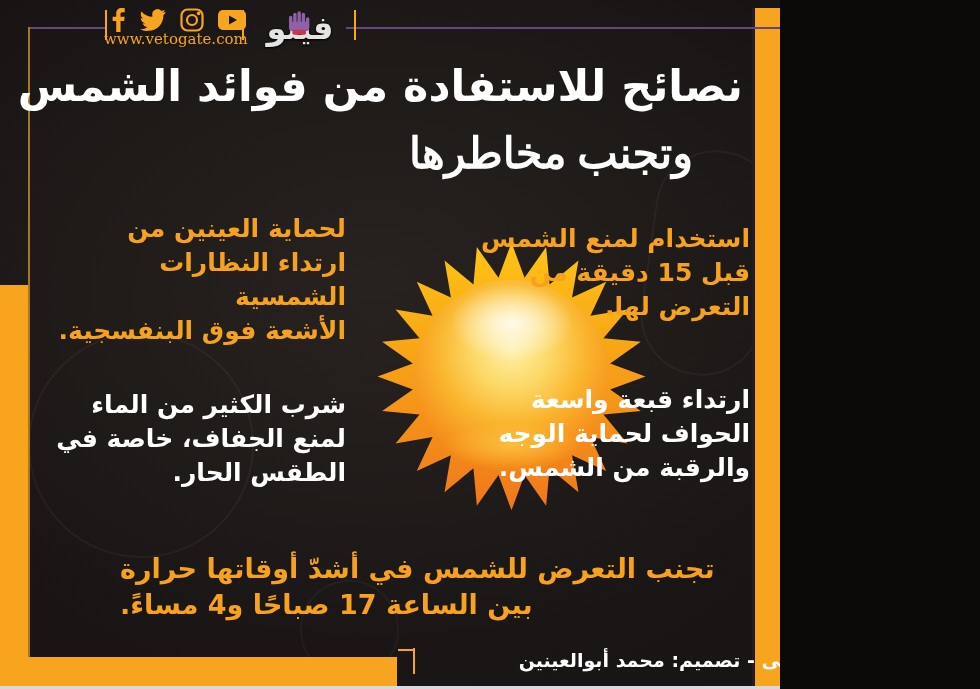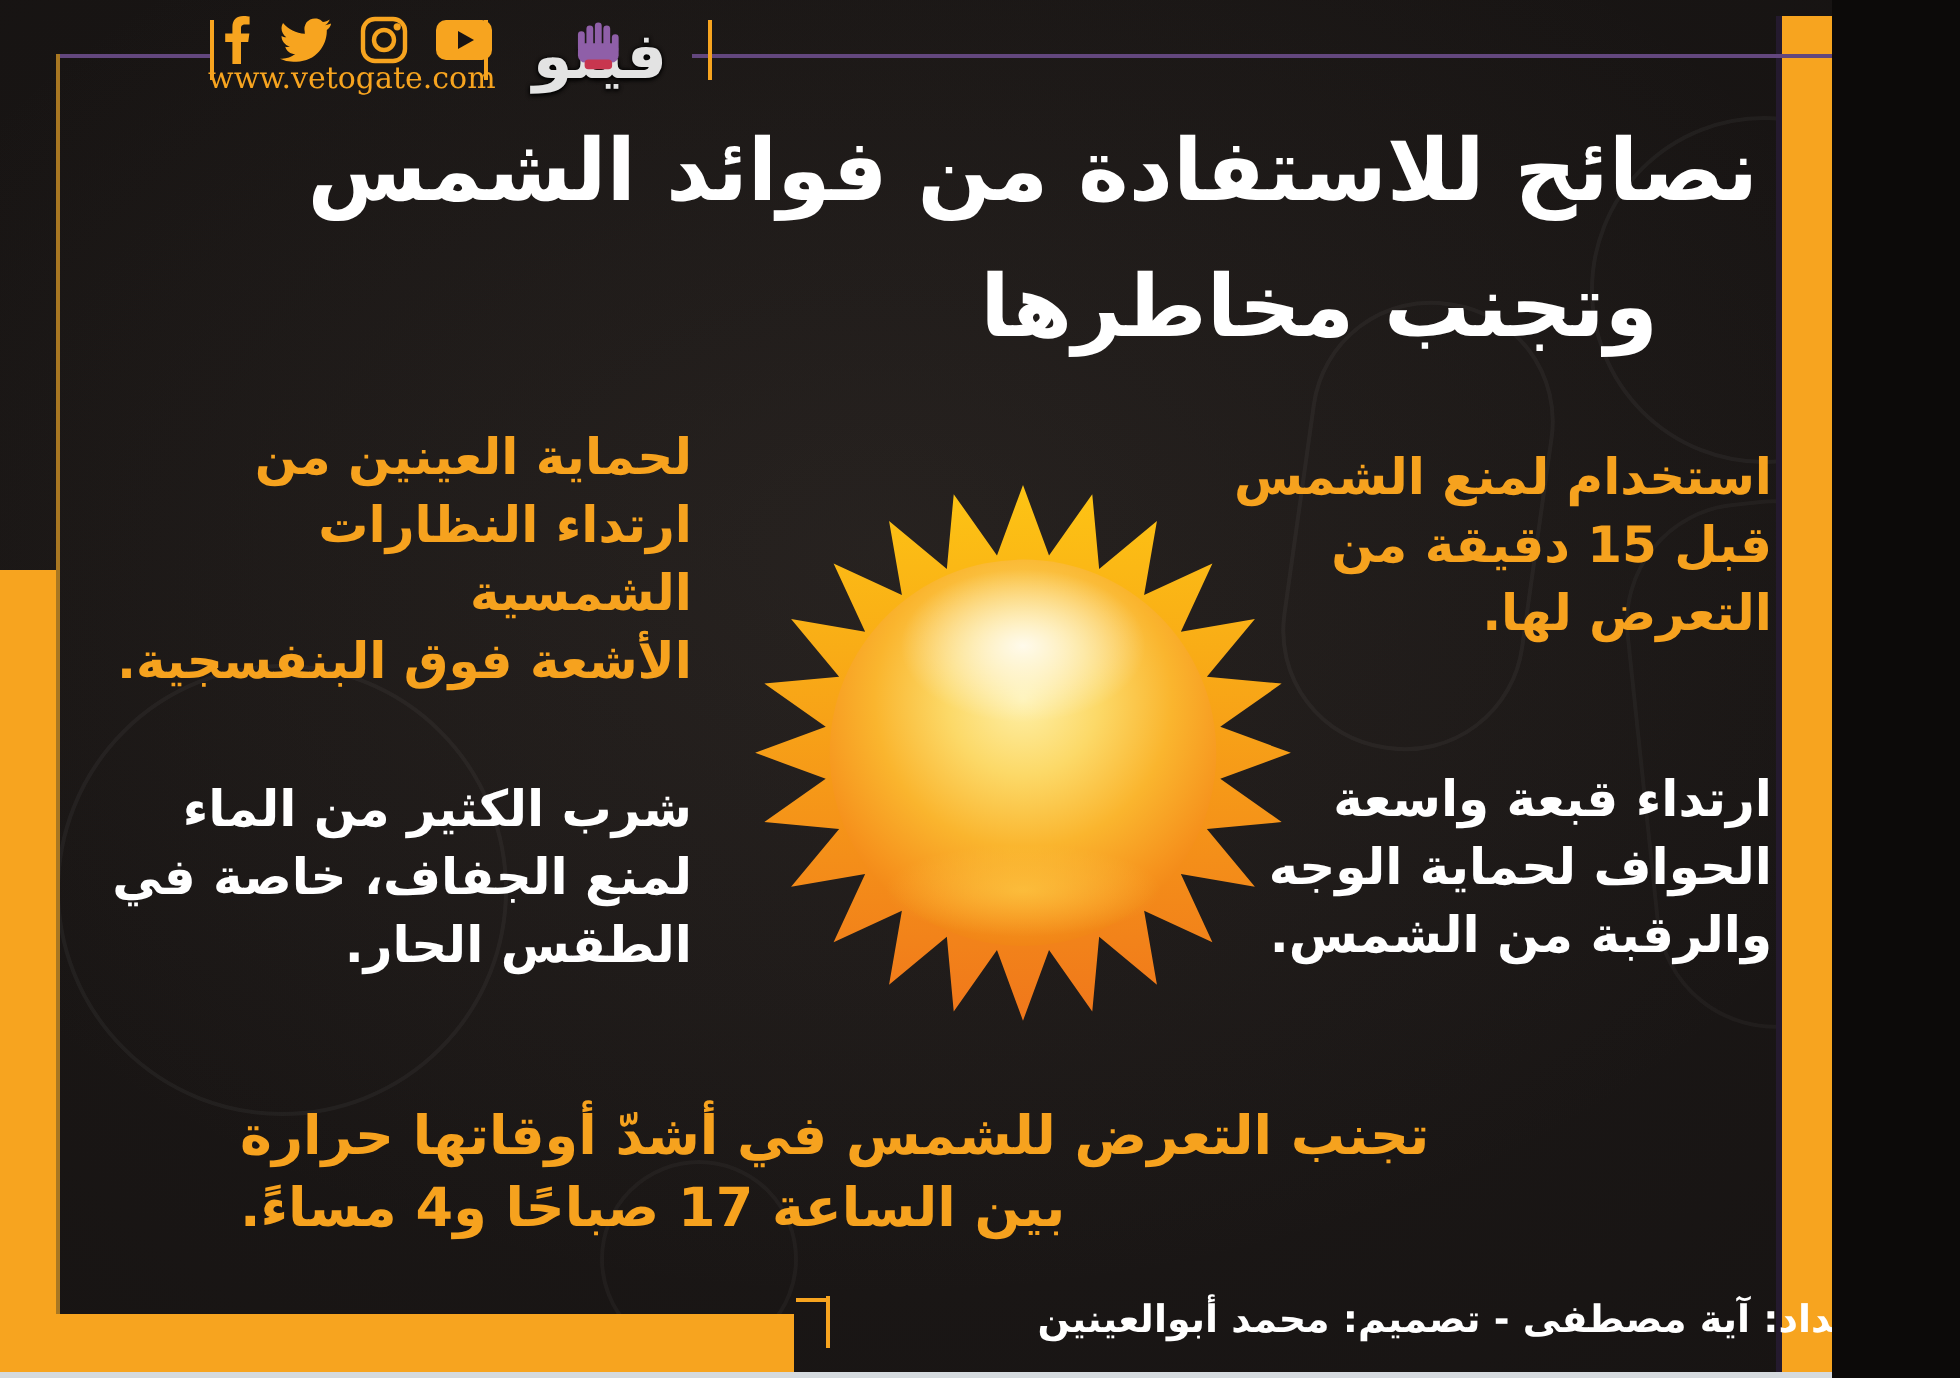--- a/index.html
+++ b/index.html
@@ -1,17 +1,17 @@
 <!DOCTYPE html>
 <html lang="ar"><head>
 <meta charset="utf-8">
 <style>
   html,body{margin:0;padding:0;background:#0c0a09;}
   .canvas{
-    position:relative;width:916px;height:689px;overflow:hidden;
+    position:relative;width:780px;height:689px;overflow:hidden;
     font-family:"DejaVu Sans",sans-serif;
     background:
       radial-gradient(ellipse 760px 520px at 48% 40%, rgba(96,86,76,0.16), transparent 72%),
       radial-gradient(ellipse 1300px 950px at 50% 52%, #1d1918 0%, #151211 70%, #100e0d 100%);
     background-color:#141110;
   }
   
   .doodle{position:absolute;border:2px solid rgba(255,255,255,0.045);z-index:1;}
   .d-circle{border-radius:50%;}
   .d-rrect{border-radius:60px;}
@@ -32,21 +32,21 @@
   .social svg{display:block;}
   .website{position:absolute;left:104px;top:30px;width:140px;text-align:center;
     font-family:"DejaVu Serif",serif;font-size:15px;color:#F7A41F;z-index:4;}
   .logo{position:absolute;left:248px;top:6px;width:104px;height:44px;z-index:4;direction:rtl;}
   .logo-text{font-size:32px;font-weight:bold;color:#e3e3e3;line-height:44px;text-align:center;
     text-shadow:0 0 2px #000,0 1px 2px #000;letter-spacing:1px;}
   .logo-hand{position:absolute;left:38px;top:2px;z-index:5;}
   
   .title{position:absolute;right:37px;top:52px;z-index:4;direction:rtl;text-align:right;
     color:#ffffff;font-weight:bold;font-size:43px;line-height:68px;}
-  .title .l2{margin-left:0;margin-right:50px;}
+  .title .l2{margin-left:0;margin-right:50px;font-family:Liberation Serif, serif;}
   
   .tip{position:absolute;z-index:4;direction:rtl;text-align:right;font-weight:bold;
     font-size:25px;line-height:34px;}
   .tip.orange{color:#F6A21E;}
   .tip.white{color:#ffffff;}
   .tip-tl{left:40px;top:212px;width:306px;}
   .tip-tr{right:30px;top:222px;width:300px;}
   .tip-bl{left:40px;top:388px;width:306px;}
   .tip-br{right:30px;top:383px;width:300px;}
   

